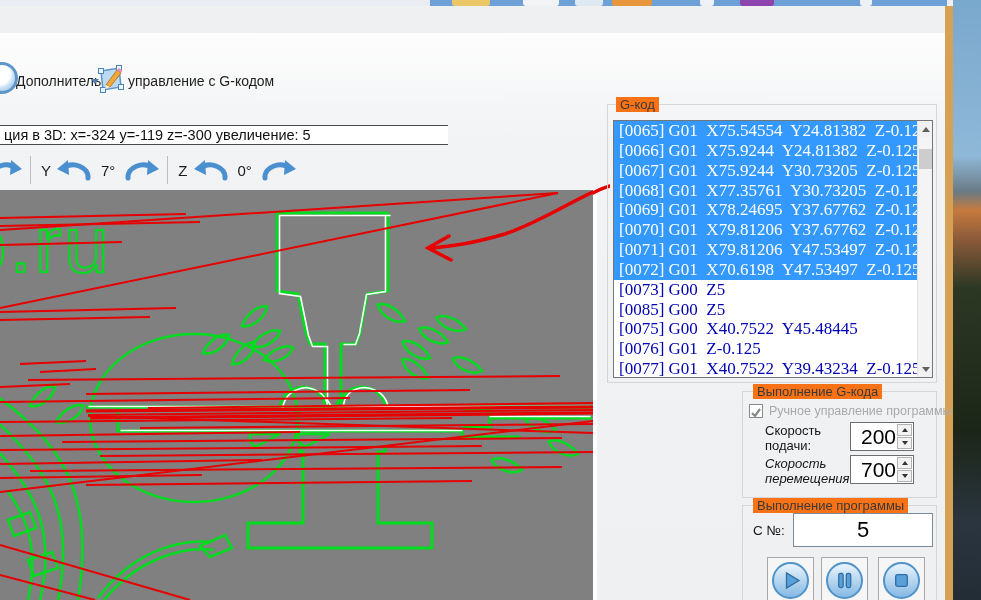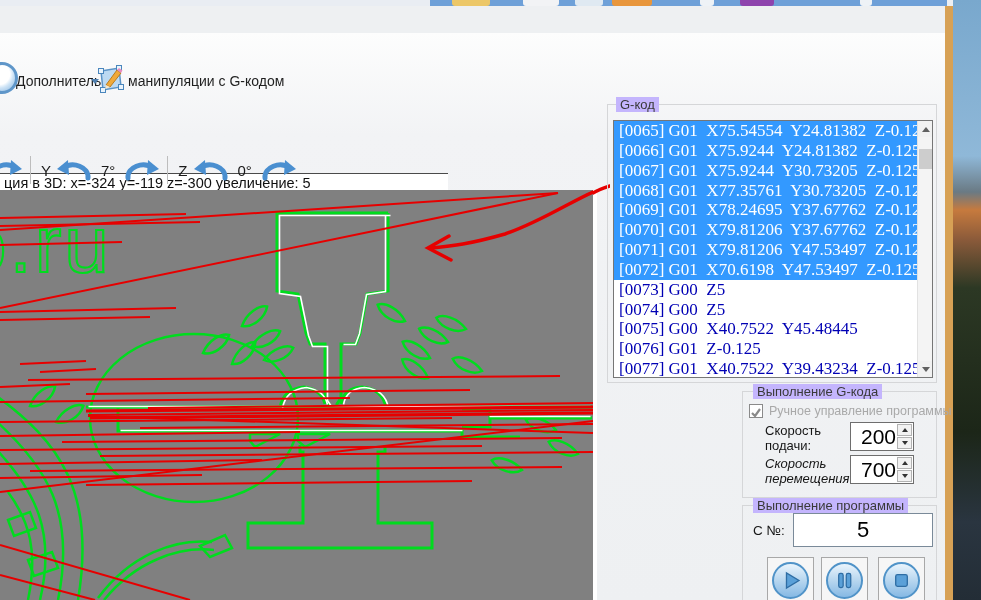--- a/index.html
+++ b/index.html
@@ -28,39 +28,39 @@
 
   
   .tb-item { position:absolute; font-size:14px; color:#1f1f1f; }
   .clock-ic { position:absolute; left:-14px; top:62px; width:32px; height:32px; border-radius:50%;
     background:radial-gradient(circle at 40% 35%, #ffffff 0 45%, #cfe4f6 60%, #7fb0dd 100%); border:3px solid #5f96c9; }
   .caret { position:absolute; width:0; height:0; border-left:4px solid transparent; border-right:4px solid transparent; border-top:5px solid #4f central; border-top:5px solid #4f7fae; }
   .edit-ic { position:absolute; left:98px; top:63px; }
 
   
   .posbar { position:absolute; left:0; top:125px; width:448px; height:20px; background:#fff;
-    border-top:1px solid #4a4a4a; border-bottom:1px solid #4a4a4a; display:flex; align-items:center;margin-top:48px; }
+    border-top:1px solid #4a4a4a; border-bottom:1px solid #4a4a4a; display:flex; align-items:center; }
   .posbar span { font-size:14.5px; color:#101010; padding-left:4px; white-space:nowrap; }
   .reset3d { position:absolute; left:448px; top:125px; width:149px; height:23px; background:#fff;
     border:2px solid #101010; font-size:13.5px; color:#101010; display:flex; align-items:center; justify-content:center; }
 
   
   .rotbar { position:absolute; left:0; top:152px; width:593px; height:36px; display:flex; align-items:center; }
   .rot-sep { width:1px; height:28px; background:#bdbdbd; margin:0 6px; }
   .rot-label { font-size:15px; color:#1a1a1a; margin:0 4px; }
   .rot-angle { font-size:15px; color:#1a1a1a; margin:0 6px; }
   .rot-arrow { width:36px; height:24px; margin:0 2px; }
 
   
   .canvas3d { position:absolute; left:0; top:190px; width:597px; height:410px; background:#808080; border-right:4px solid #fff; }
   .gap-arrow { position:absolute; left:593px; top:182px; width:17px; height:40px; }
 
   
   .grp { position:absolute; border:1px solid #d5d6d8; }
-  .grp-label { position:absolute; top:-8px; font-size:13px; color:#393939; background:#c4b5fd; padding:0 4px; white-space:nowrap; }
+  .grp-label { position:absolute; top:-8px; font-size:13px; color:#393939; background:#f97316; padding:0 4px; white-space:nowrap; }
 
   
   .gclist { position:absolute; left:5px; top:15px; width:320px; height:258px; background:#fff; border:1px solid #767676; overflow:hidden; }
   .gcrow { height:19.85px; font-family:"Liberation Serif", serif; font-size:17px; line-height:19.8px;
     color:#0000b4; white-space:pre; padding-left:5px; overflow:hidden; width:303px; }
   .gcrow.sel { background:#3399ff; color:#ffffff; }
   .gc-scroll { position:absolute; right:0; top:0; width:15px; height:100%; background:#f4f4f4; border-left:1px solid #e2e2e2; }
   .sc-btn { position:absolute; left:0; width:15px; height:16px; background:#f1f1f1; display:flex; align-items:center; justify-content:center; }
   .sc-thumb { position:absolute; left:1px; top:28px; width:13px; height:20px; background:#cdcdcd; }
   .tri-up { width:0; height:0; border-left:4px solid transparent; border-right:4px solid transparent; border-bottom:5px solid #606060; }
@@ -117,21 +117,21 @@
     <polygon points="3,8 21,5 23,24 5,27" fill="#bcd9f2" stroke="#5b93c6" stroke-width="1.5"></polygon>
     <rect x="0.5" y="5.5" width="5" height="5" fill="#eaf4fc" stroke="#4a86bd"></rect>
     <rect x="18.5" y="2.5" width="5" height="5" fill="#eaf4fc" stroke="#4a86bd"></rect>
     <rect x="2.5" y="24.5" width="5" height="5" fill="#eaf4fc" stroke="#4a86bd"></rect>
     <rect x="20.5" y="21.5" width="5" height="5" fill="#eaf4fc" stroke="#4a86bd"></rect>
     <path d="M8,22 L19,7 L23,10 L12,24 Z" fill="#f0a93a" stroke="#b97c1e"></path>
     <path d="M19,7 L23,10 L24.5,7.5 L21,5 Z" fill="#e78cc0"></path>
     <path d="M8,22 L12,24 L7,26 Z" fill="#f7e6c8"></path>
   </svg>
   <div class="tb-item" style="left:128px; top:73px;">
-    <span>манипуляции с G-кодом</span>
+    <span>управление с G-кодом</span>
   </div>
 
   <div class="posbar">
     <span>ция в 3D: x=-324 y=-119 z=-300 увеличение: 5</span>
   </div>
 
   <div class="rotbar">
     <svg class="rot-arrow" style="margin-left:-14px;" viewBox="0 0 36 24">
       <path d="M5,20 C4,9 20,3 30,10" stroke="#4a8fd0" stroke-width="5" fill="none" stroke-linecap="round"></path>
       <polygon points="25,2 36,11 24,17" fill="#4a8fd0"></polygon>
@@ -274,21 +274,21 @@
       </div>
     <div class="gcrow sel">[0065] G01  X75.54554  Y24.81382  Z-0.125</div>
         <div class="gcrow sel">[0066] G01  X75.9244  Y24.81382  Z-0.125</div>
         <div class="gcrow sel">[0067] G01  X75.9244  Y30.73205  Z-0.125</div>
         <div class="gcrow sel">[0068] G01  X77.35761  Y30.73205  Z-0.125</div>
         <div class="gcrow sel">[0069] G01  X78.24695  Y37.67762  Z-0.125</div>
         <div class="gcrow sel">[0070] G01  X79.81206  Y37.67762  Z-0.125</div>
         <div class="gcrow sel">[0071] G01  X79.81206  Y47.53497  Z-0.125</div>
         <div class="gcrow sel">[0072] G01  X70.6198  Y47.53497  Z-0.125</div>
         <div class="gcrow">[0073] G00  Z5</div>
-        <div class="gcrow">[0074] G00  Z5</div>
+        <div class="gcrow">[0085] G00  Z5</div>
         <div class="gcrow">[0075] G00  X40.7522  Y45.48445</div>
         <div class="gcrow">[0076] G01  Z-0.125</div>
         <div class="gcrow">[0077] G01  X40.7522  Y39.43234  Z-0.125</div>
       </div>
   </div>
 
   <div class="grp" style="left:742px; top:391px; width:195px; height:107px;">
     <div class="grp-label" style="left:10px;">Выполнение G-кода</div>
     <div class="chkbox">
       <svg width="12" height="12" viewBox="0 0 12 12">

